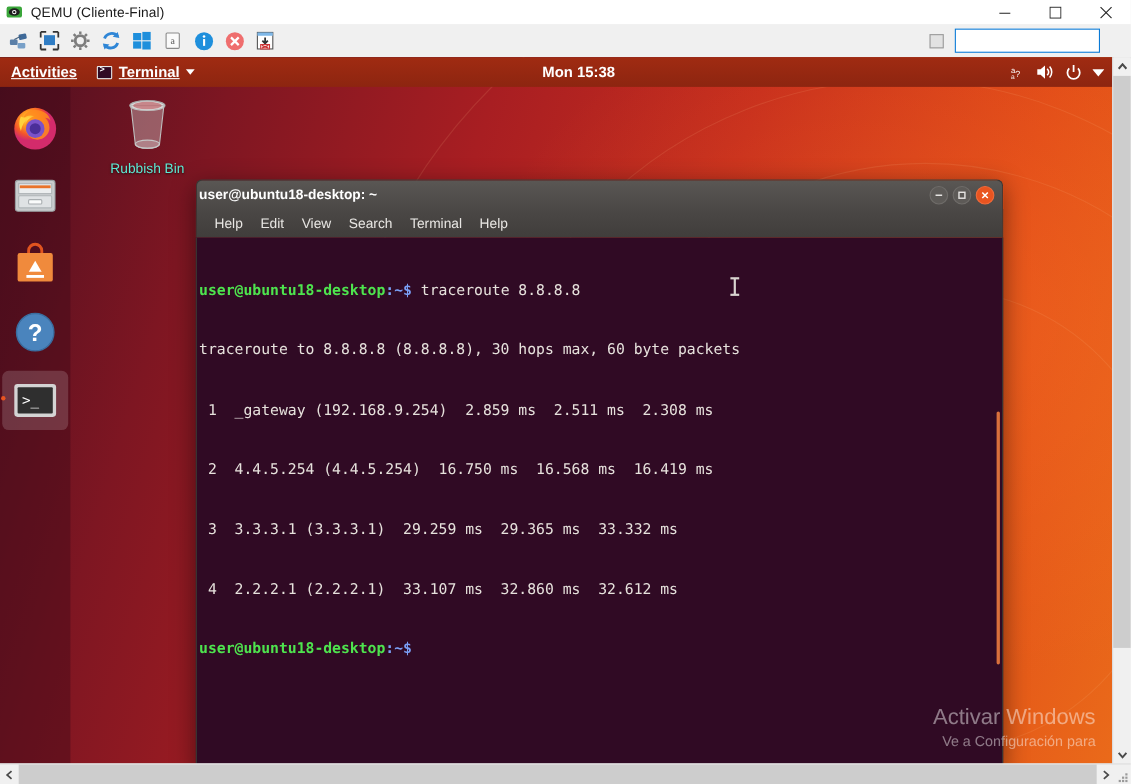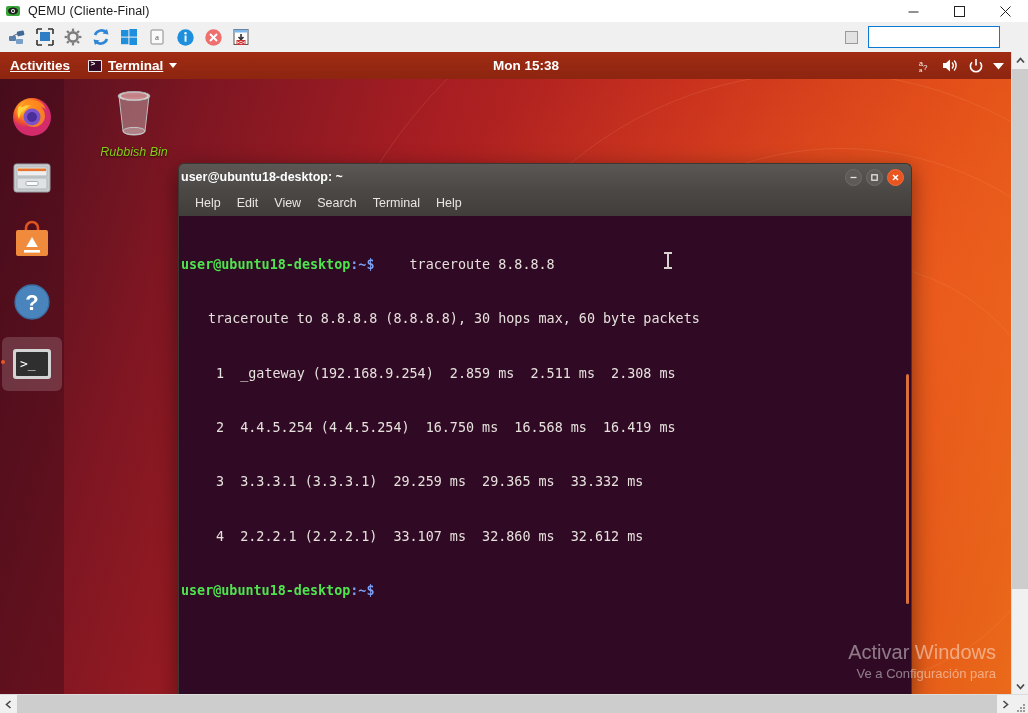--- a/index.html
+++ b/index.html
@@ -193,23 +193,22 @@
   }
   .dock-ico { width: 46px; height: 46px; position: relative; z-index: 2;}
 
   
   .desk-icon {
     position: absolute; left: 95px; top: 33px;
     width: 78px; text-align: center;
     z-index: 5;
   }
   .desk-icon .label {
-    color: #84cc16; font-size: 12.5px; margin-top: 2px;
+    color: #5eead4; font-size: 12.5px; margin-top: 2px;
     text-shadow: 0 1px 2px rgba(0,0,0,0.75);
-    font-style: italic;
   }
 
   
   .term-win {
     position: absolute;
     left: 178px; top: 111px;
     width: 734px; height: 537px;
     box-shadow: 0 6px 22px rgba(0,0,0,0.45);
     z-index: 10;
     border-radius: 6px 6px 0 0;
@@ -264,21 +263,21 @@
     font-family: "DejaVu Sans Mono", "Liberation Mono", monospace;
     font-size: 13.4px;
     line-height: 18.1px;
     color: #e6e1dc;
     white-space: pre;
     overflow: hidden;
     position: relative;
   }
   .t-prompt { color: #4ee44e; font-weight: bold; margin-top: 36px; }
   .t-path   { color: #7a9ff5; font-weight: bold; }
-  .t-plain  { color: #e6e1dc; padding-left: 27px; }
+  .t-plain  { color: #e6e1dc; }
   .ibeam {
     position: absolute;
     left: 488px; top: 37px;
     width: 2px; height: 15px;
     background: #d8d3cf;
   }
   .ibeam::before, .ibeam::after {
     content: ""; position: absolute; left: -3px; width: 8px; height: 2px;
     background: #d8d3cf;
   }

